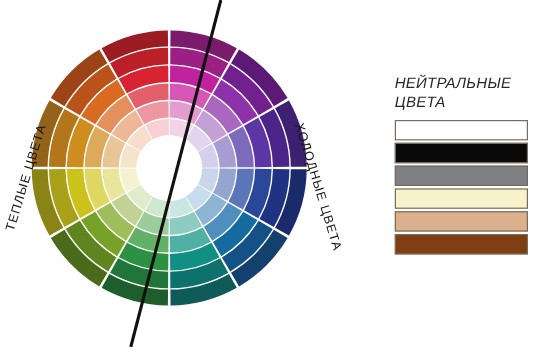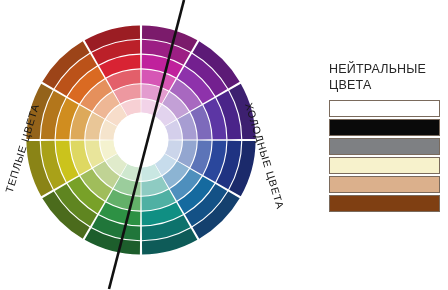--- a/index.html
+++ b/index.html
@@ -71,20 +71,21 @@
     transform: rotate(73deg);
     transform-origin: 50% 50%;
   }
 
   
   #neutral-panel {
     position: absolute;
     left: 329px;
     top: 62px;
     width: 112px;
+    font-style: italic;
   }
   #neutral-title {
     font-size: 12.5px;
     line-height: 15.5px;
     color: #262626;
     letter-spacing: 0.2px;
     margin: 0 0 7px 0;
     width: 112px;
   }
   #swatch-list {

